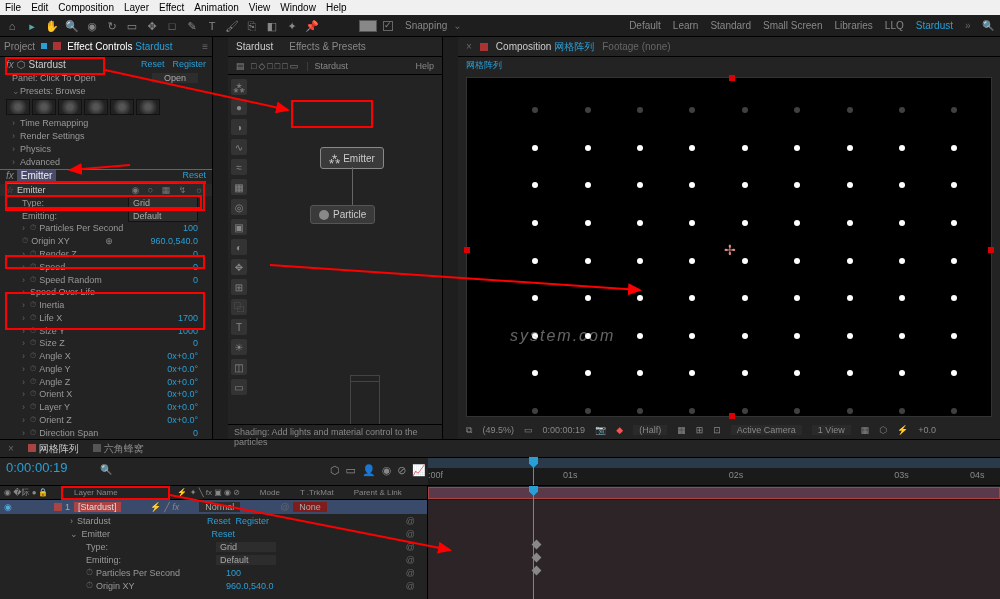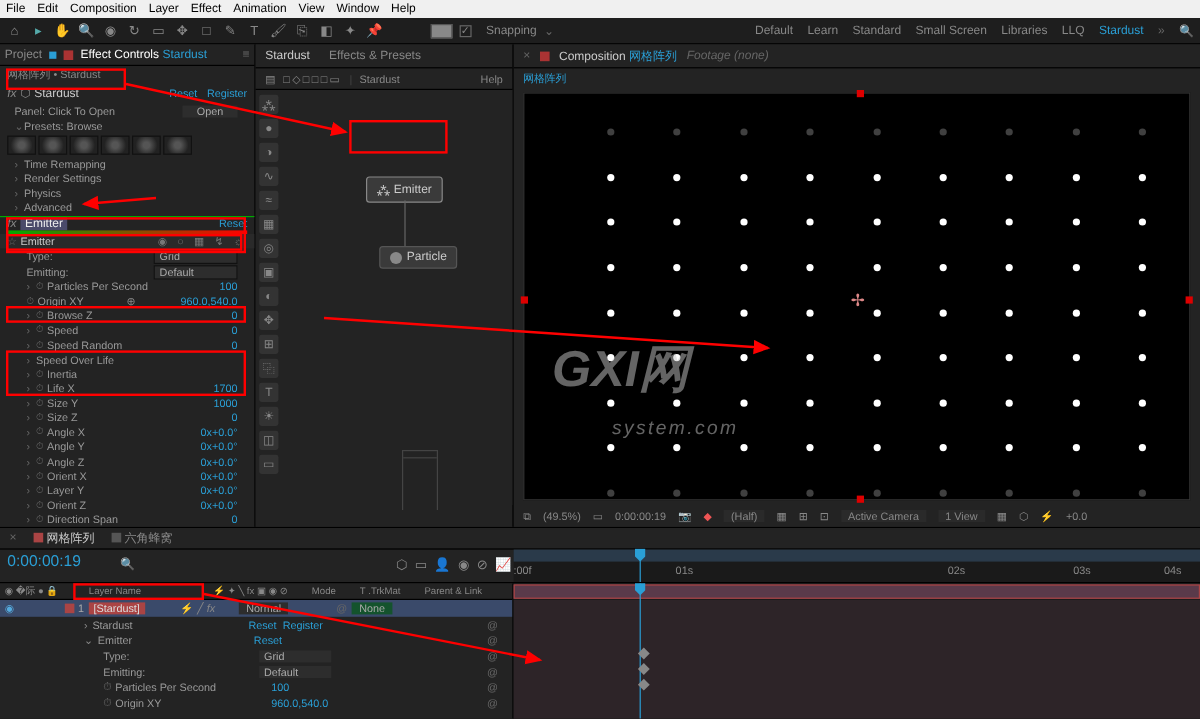--- a/index.html
+++ b/index.html
@@ -9,21 +9,21 @@
   .menubar span { margin-right: 10px; cursor: pointer; }
   
   .toolbar { height: 22px; background: #1e1e1e; border-bottom: 1px solid #000; display: flex; align-items: center; padding: 0 5px; }
   .toolbar-icons { display: flex; gap: 6px; align-items: center; }
   .toolbar-icons span { width: 14px; height: 14px; display: inline-block; color: #888; font-size: 11px; text-align: center; line-height: 14px; }
   .toolbar-mid { display:flex; align-items:center; gap:6px; margin-left:40px; }
   .snapping { color: #888; margin-left: 6px; font-size: 10px; display:flex; align-items:center; gap:3px; }
   .workspace-tabs { margin-left: auto; display: flex; gap: 12px; font-size: 10px; color: #888; }
   .workspace-tabs span.active { color: #2a9fd6; }
   
-  .main-row { display: flex; height: 402px; }
+  .main-row { display: flex; height: 402px; gap: 15px; }
   .left-panel { width: 213px; background: #232323; border-right: 1px solid #000; display: flex; flex-direction: column; }
   .panel-tabs { height: 20px; display: flex; align-items: center; border-bottom: 1px solid #000; padding: 0 4px; gap: 6px; font-size: 10px; }
   .panel-tabs .tab { color: #888; }
   .panel-tabs .tab.active { color: #fff; }
   .panel-tabs .blue-dot { width: 6px; height: 6px; background: #2a9fd6; display:inline-block; }
   .effect-line { padding: 1px 6px; color: #888; font-size: 9px; }
   
   .fx-header { display: flex; align-items: center; padding: 2px 6px; position: relative; }
   .fx-header .fx { font-style: italic; color: #888; margin-right: 3px; }
   .fx-header .name { color: #ccc; margin-right: auto; }
@@ -58,21 +58,21 @@
   .node-icons-col span { width: 16px; height: 16px; background: #333; border-radius: 2px; display:flex; align-items:center; justify-content:center; color:#888; font-size:10px; }
   .node-canvas { position: absolute; left: 22px; top: 38px; right: 0; bottom: 18px; background: #232323; }
   .node-box { position: absolute; background: #3a3a3a; border: 1px solid #555; border-radius: 3px; padding: 3px 8px; display: flex; align-items: center; gap: 4px; font-size: 10px; color: #ccc; }
   .node-box .dot-icon { width:10px;height:10px;border-radius:50%;background:#888;display:inline-block; }
   .node-link { position: absolute; width: 1px; background: #666; }
   .node-status { position:absolute; bottom:0; left:0; right:0; height:15px; padding:2px 6px; color:#888; font-size:9px; background:#232323; border-top:1px solid #000; }
   
   .comp-panel { flex: 1; background: #232323; display: flex; flex-direction: column; }
   .comp-tabs { height: 20px; display: flex; align-items: center; padding: 0 8px; font-size: 10px; border-bottom:1px solid #000; gap:8px; }
   .comp-tabs .active { color: #ccc; }
-  .comp-tabs .muted { color: #666; font-style: italic; }
+  .comp-tabs .muted { color: #666; }
   .comp-subtab { height: 16px; padding: 0 8px; font-size: 9px; display:flex; align-items:center; }
   .comp-subtab .blue { color: #2a9fd6; }
   .viewer { flex: 1; background: #000; position: relative; margin: 4px 8px; border:1px solid #333; }
   .viewer-status { height: 18px; display: flex; align-items: center; gap: 10px; padding: 0 8px; font-size: 9px; color: #888; }
   .viewer-status .pill { background:#2a2a2a; padding:0 6px; }
   .particle-dot { position: absolute; width: 6px; height: 6px; background: #fff; border-radius: 50%; transform: translate(-50%, -50%); }
   .anchor-cross { position:absolute; width:10px; height:10px; color:#d88; font-size:14px; transform:translate(-50%,-50%); }
   .handle { position:absolute; width:6px; height:6px; background:#d00; }
   
   .timeline { height: 160px; background: #232323; border-top: 1px solid #000; display: flex; flex-direction: column; }
@@ -168,21 +168,20 @@
   <div class="left-panel">
     <div class="panel-tabs">
       <span class="tab">Project</span>
       <span class="blue-dot"></span>
       <span style="width:8px;height:8px;background:#a33;display:inline-block"></span>
       <span class="tab active">
         <span>Effect Controls</span> <span style="color:#2a9fd6">Stardust</span>
       </span>
       <span style="margin-left:auto;color:#666">≡</span>
     </div>
-    <div class="effect-line">网格阵列 • Stardust</div>
 
     <div class="fx-header">
       <span class="fx">fx</span>
       <span style="color:#888;margin-right:3px">⬡</span>
       <span class="name">Stardust</span>
       <span class="link">Reset</span>
       <span class="link">Register</span>
     </div>
     <div class="prop">
         <span class="label">Panel: Click To Open</span>
@@ -245,21 +244,21 @@
       </div>
     <div class="prop sub">
         <span class="clock">⏱</span>
         <span class="label">Origin XY</span>
         <span style="margin-left:auto;color:#888;margin-right:2px">⊕</span>
         <span class="val">960.0,540.0</span>
       </div>
     <div class="prop sub">
         <span class="arrow">›</span>
         <span class="clock">⏱</span>
-        <span class="label">Browse Z</span>
+        <span class="label">Render Z</span>
         <span class="val">0</span>
       </div>
     <div class="prop sub">
         <span class="arrow">›</span>
         <span class="clock">⏱</span>
         <span class="label">Speed</span>
         <span class="val">0</span>
       </div>
     <div class="prop sub">
         <span class="arrow">›</span>
@@ -366,28 +365,29 @@
       <span>☀</span>
       <span>◫</span>
       <span>▭</span>
     </div>
     <div class="node-canvas">
       <div class="node-box" style="left:70px; top:72px; border-color:#888">
         <span style="letter-spacing:-1px">⁂</span>
         <span>Emitter</span>
       </div>
       <div class="node-link" style="left:102px; top:92px; height:40px;"></div>
-      <div class="node-box" style="left:81px; top:130px;">
+      <div class="node-box" style="left:60px; top:130px;">
         <span class="dot-icon"></span>
         <span>Particle</span>
       </div>
       <div style="position:absolute; left:100px; top:300px; width:30px; height:50px; border:1px solid #444; border-bottom:none;">
         <div style="height:6px;border-bottom:1px solid #444"></div>
       </div>
     </div>
+    <div class="node-status">Shading: Add lights and material control to the particles</div>
   </div>
 
   <div class="comp-panel">
     <div class="comp-tabs">
       <span style="color:#666">×</span>
       <span style="width:8px;height:8px;background:#a33;display:inline-block"></span>
       <span class="active"><span>Composition</span> <span style="color:#2a9fd6">网格阵列</span></span>
       <span class="muted"><span>Footage</span> <span>(none)</span></span>
     </div>
     <div class="comp-subtab">
@@ -520,21 +520,21 @@
       <span>◉</span>
       <span>⊘</span>
       <span>📈</span>
       <span>⊞</span>
     </div>
     <div class="tl-ruler">
       <div style="position:absolute;top:0;left:0;right:0;height:10px;background:#2a3a4a"></div>
       <div class="tl-ruler-labels">
         <span style="flex:0 0 10px">:00f</span>
         <span style="flex:1;text-align:left;padding-left:120px">01s</span>
-        <span style="flex:1;text-align:right;padding-left:90px">02s</span>
+        <span style="flex:1;text-align:left;padding-left:90px">02s</span>
         <span style="flex:1;text-align:left;padding-left:90px">03s</span>
         <span style="flex:0 0 30px">04s</span>
       </div>
       <div class="tl-playhead" style="left:105px"></div>
     </div>
   </div>
   <div class="tl-body">
     <div class="tl-layers">
       <div class="tl-col-headers">
         <span style="width:50px">◉ �际 ● 🔒</span>
@@ -546,21 +546,21 @@
       </div>
       <div class="tl-layer-row sel">
         <span style="width:12px;color:#5ad">◉</span>
         <span style="width:38px"></span>
         <span style="width:8px;height:8px;background:#a44;margin-right:3px"></span>
         <span style="color:#aaa;margin-right:4px">1</span>
         <span class="layer-name">[Stardust]</span>
         <span style="margin-left:30px;color:#888">⚡ ╱ <i>fx</i></span>
         <span style="margin-left:20px;background:#2d2d2d;padding:0 6px">Normal</span>
         <span style="margin-left:40px;color:#666">@</span>
-        <span style="background:#14532d;padding:0 6px;margin-left:4px">None</span>
+        <span style="background:#7f1d1d;padding:0 6px;margin-left:4px">None</span>
       </div>
       <div class="tl-prop-row" style="padding-left:70px"><span style="color:#888;margin-right:4px">›</span><span class="label">Stardust</span><span class="val">Reset</span>&nbsp;&nbsp;<span class="val">Register</span><span class="pill-link">@</span></div>
       <div class="tl-prop-row" style="padding-left:70px">
           <span style="color:#888;margin-right:4px">⌄</span>
           <span class="label">Emitter</span>
           <span class="val">Reset</span>
           <span class="pill-link">@</span>
         </div>
       <div class="tl-prop-row" style="padding-left:86px">
           <span class="label">Type:</span>
@@ -611,15 +611,15 @@
         <path d="M0,0 L7,3 L0,6 Z" fill="#f00"></path>
       </marker>
     </defs>
   <line x1="105" y1="70" x2="288" y2="110" stroke="#f00" stroke-width="2" marker-end="url(#ah)"></line>
   <line x1="130" y1="165" x2="70" y2="170" stroke="#f00" stroke-width="2" marker-end="url(#ah)"></line>
   <line x1="270" y1="265" x2="640" y2="290" stroke="#f00" stroke-width="2" marker-end="url(#ah)"></line>
   <line x1="170" y1="495" x2="450" y2="550" stroke="#f00" stroke-width="2" marker-end="url(#ah)"></line>
 </svg>
 
 <div style="position:absolute; left:460px; top:280px; color:rgba(200,200,200,0.5); font-size:30px; font-style:italic; pointer-events:none; z-index:40;">
-  <span style="font-size:42px;font-weight:bold">GXI网</span><br>
+  <br>
   <span style="font-size:16px;letter-spacing:2px;margin-left:50px">system.com</span>
 </div>
 
 </body></html>

